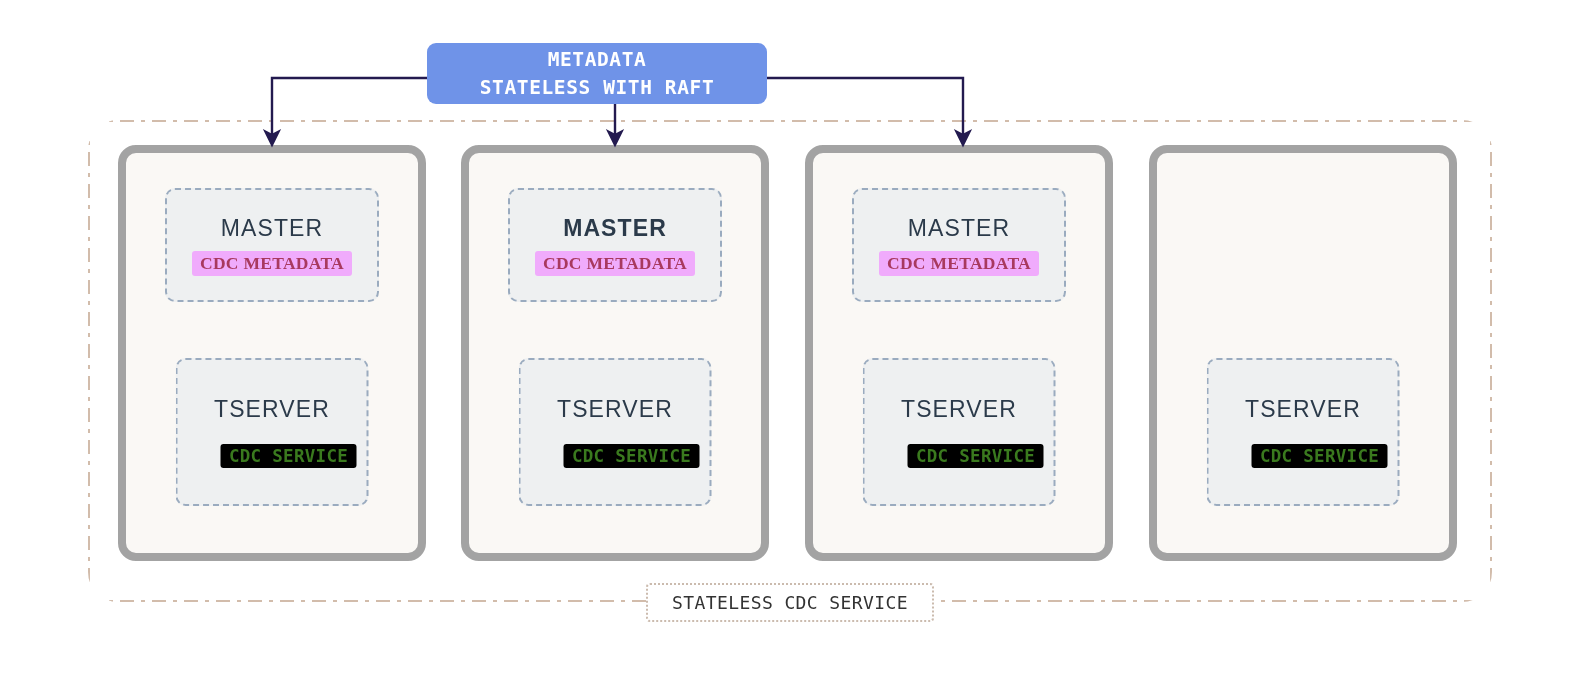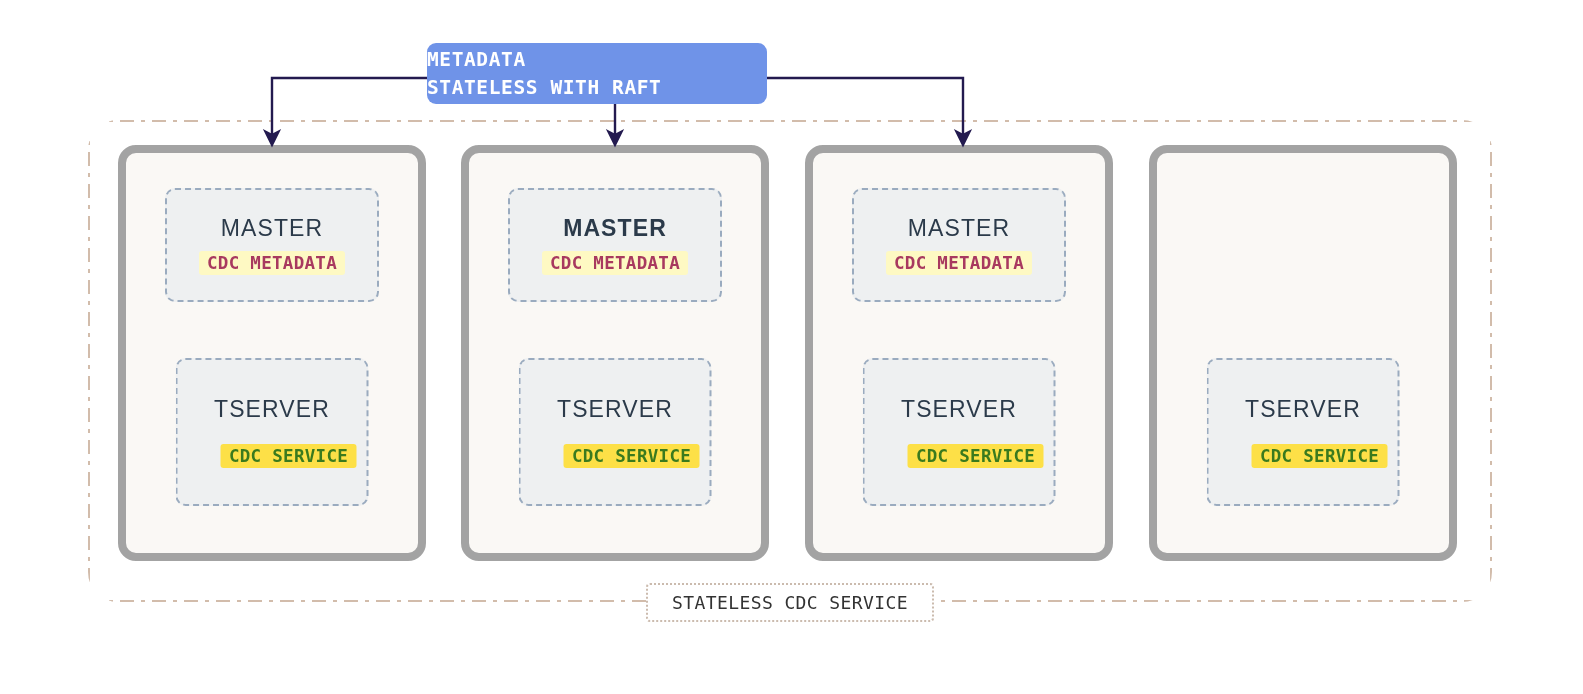--- a/index.html
+++ b/index.html
@@ -33,21 +33,21 @@
   #metadata-box {
     position: absolute;
     left: 427px;
     top: 43px;
     width: 340px;
     height: 61px;
     background: #6f93e8;
     border-radius: 9px;
     display: flex;
     flex-direction: column;
-    align-items: flex-start;
+    align-items: center;
     justify-content: center;
     z-index: 6;
   }
   #metadata-box .mline {
     font-family: "DejaVu Sans Mono", "Liberation Mono", monospace;
     font-size: 19.5px;
     font-weight: bold;
     color: #ffffff;
     letter-spacing: 0.6px;
     line-height: 28px;
@@ -155,26 +155,27 @@
     font-family: "DejaVu Sans Mono", "Liberation Mono", monospace;
     font-size: 17.5px;
     font-weight: bold;
     letter-spacing: 0.3px;
     padding: 2px 8px;
     border-radius: 3px;
     white-space: nowrap;
   }
   .tag-metadata {
     color: #a8395f;
-    background: #fef9c3;
+    background: #f0abfc;
     margin-top: 10px;
+    font-family: Liberation Serif, serif;
   }
   .tag-service {
     color: #3a7a1e;
-    background: #fde047;
+    background: #000000;
     margin-top: 22px;
     margin-left: 33px;
   }
 </style>
 </head>
 <body>
 
 <div id="canvas">
 
   <svg id="connectors" viewBox="0 0 1583 694" width="1583" height="694">

